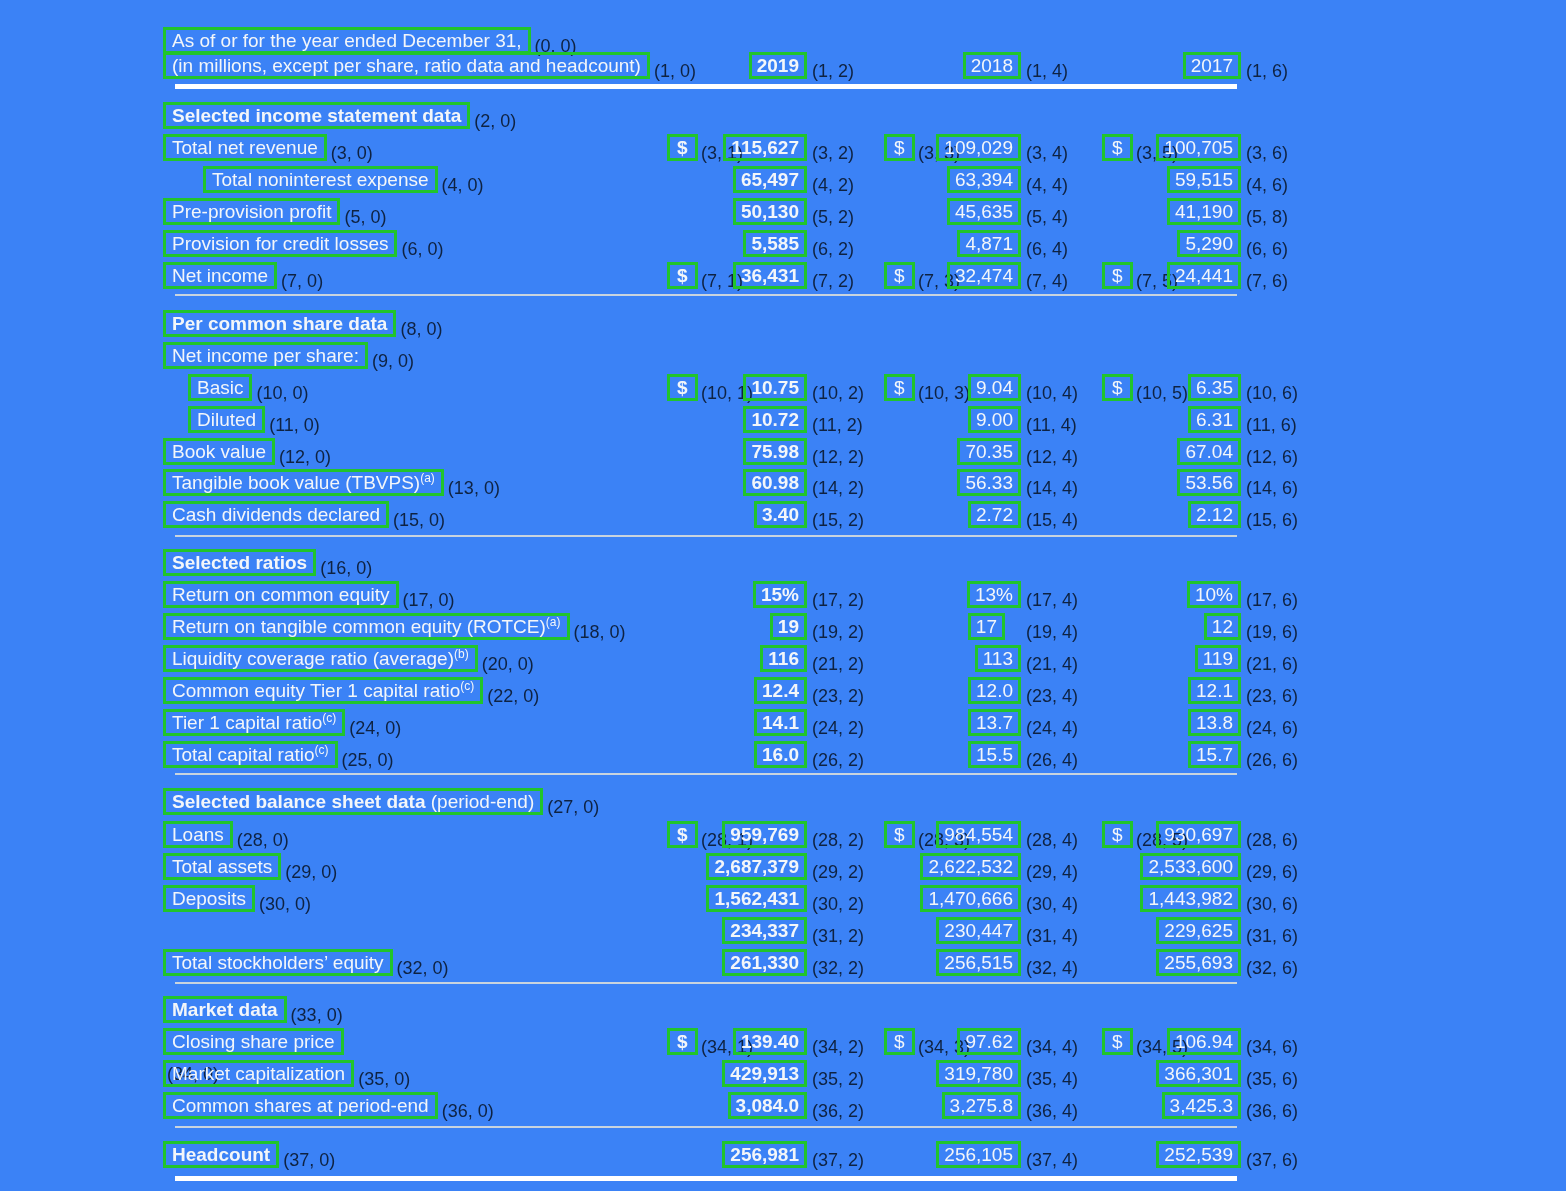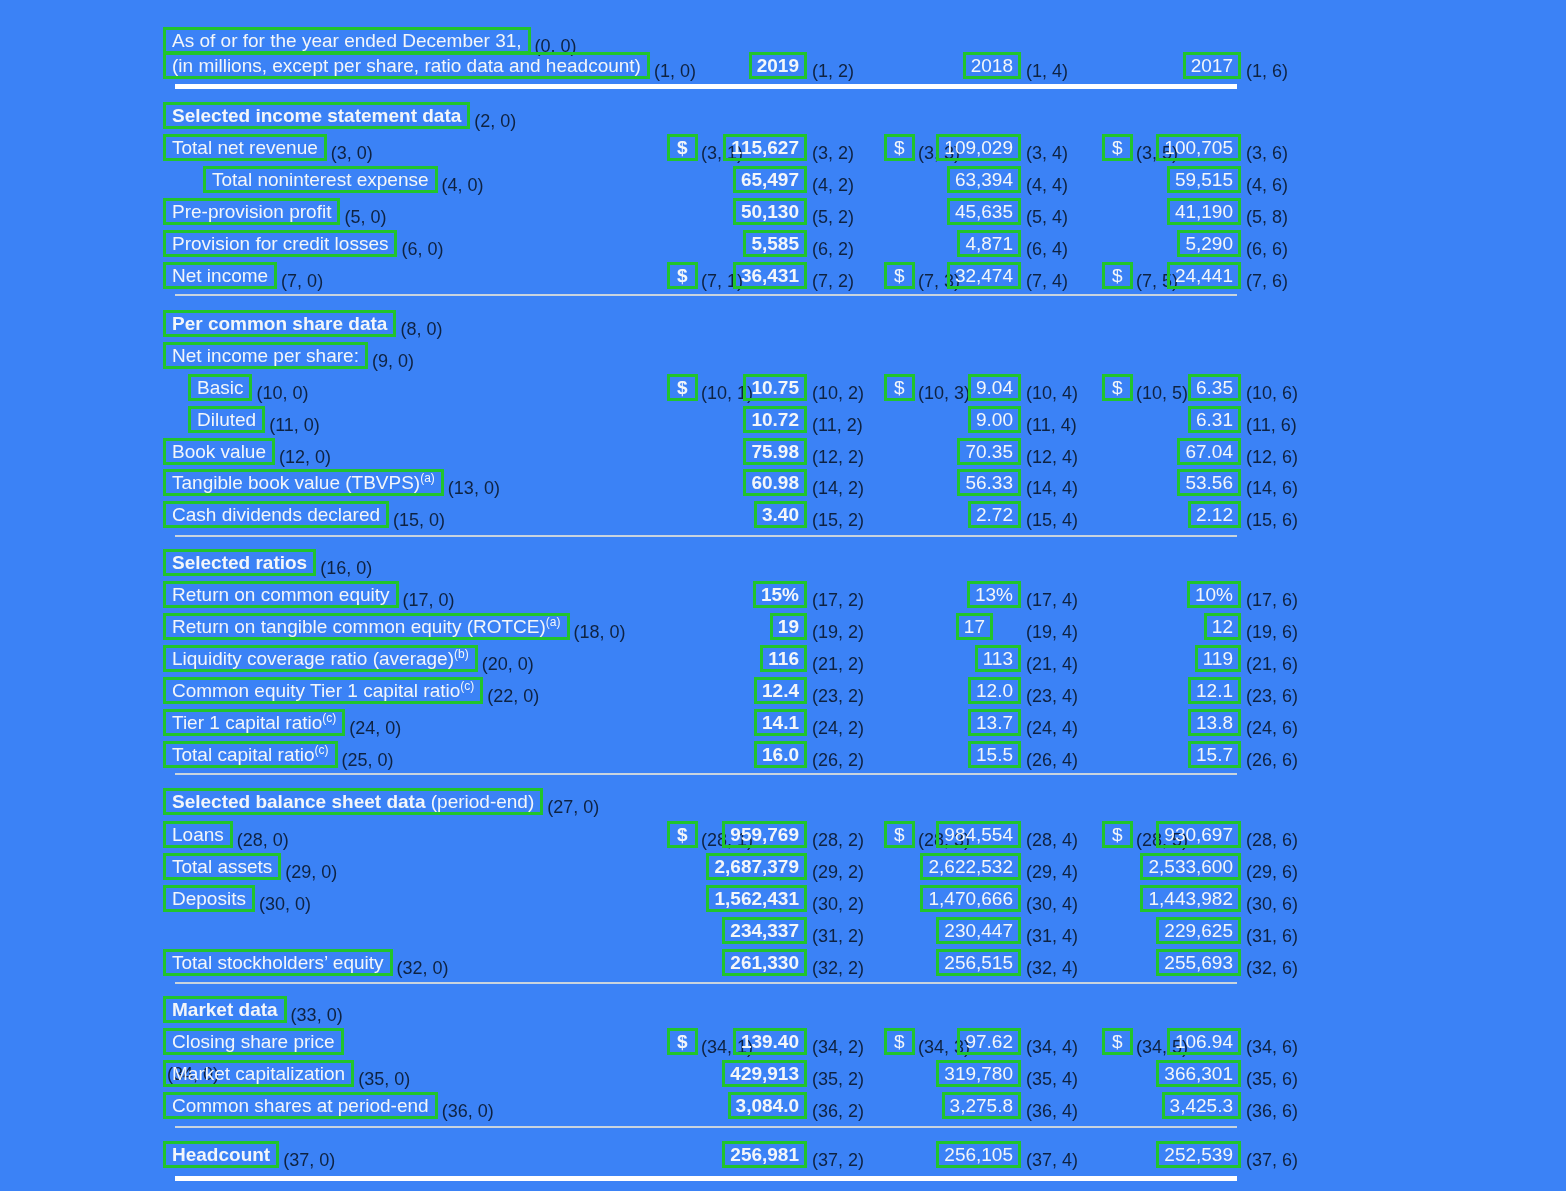--- a/index.html
+++ b/index.html
@@ -237,21 +237,21 @@
         <div class="valwrap" style="right: 325px;"><span class="gbox val">10%</span></div>
         <span class="coord abscoord" style="left: 1246px;">(17, 6)</span>
       </div>
       <div class="row" style="top: 613px;">
         <div class="labelwrap" style="left: 163px;">
           <span class="gbox"><span>Return on tangible common equity (ROTCE)</span><sup>(a)</sup></span>
           <span class="coord">(18, 0)</span>
         </div>
         <div class="valwrap" style="right: 759px;"><span class="gbox val bold">19</span></div>
         <span class="coord abscoord" style="left: 812px;">(19, 2)</span>
-        <div class="valwrap" style="right: 573px; border-radius: 10px;"><span class="gbox val">17</span></div>
+        <div class="valwrap" style="right: 561px; border-radius: 10px;"><span class="gbox val">17</span></div>
         <span class="coord abscoord" style="left: 1026px;">(19, 4)</span>
         <div class="valwrap" style="right: 325px;"><span class="gbox val">12</span></div>
         <span class="coord abscoord" style="left: 1246px;">(19, 6)</span>
       </div>
       <div class="row" style="top: 645px;">
         <div class="labelwrap" style="left: 163px;">
           <span class="gbox"><span>Liquidity coverage ratio (average)</span><sup>(b)</sup></span>
           <span class="coord">(20, 0)</span>
         </div>
         <div class="valwrap" style="right: 759px;"><span class="gbox val bold">116</span></div>

